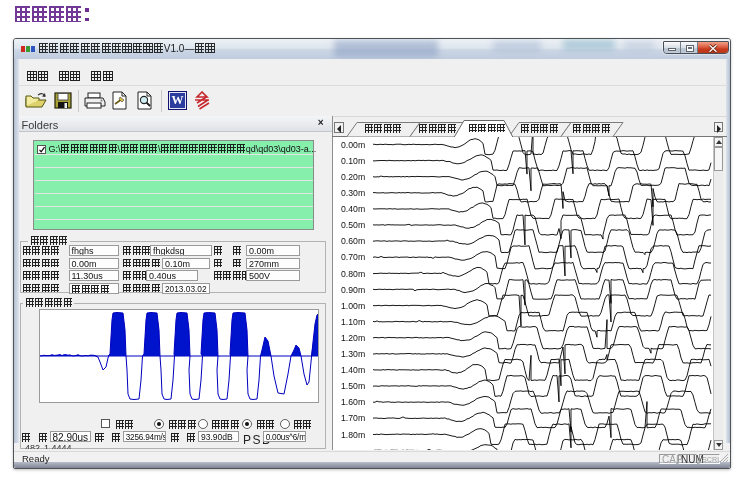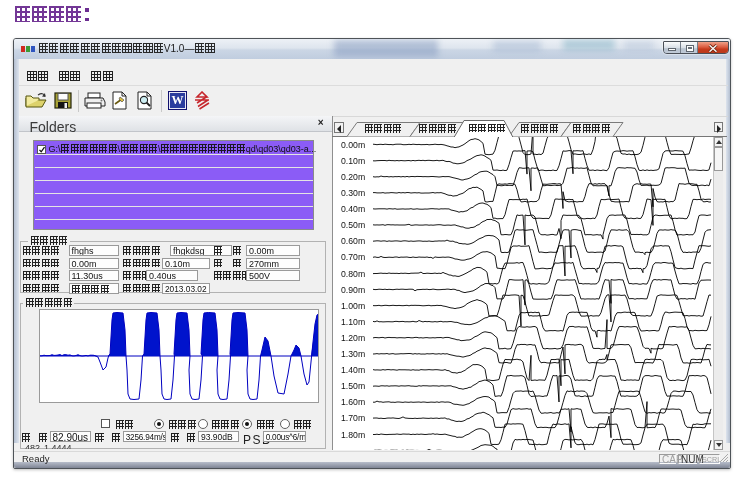--- a/index.html
+++ b/index.html
@@ -111,25 +111,25 @@
     </svg>
     <div class="abs" style="left:147px;top:51px;width:1px;height:22px;background:#c9c9c9"></div>
     <div class="abs" style="left:154px;top:52px;width:19px;height:19px;background:#2a3c9e;border:1.5px solid #10106e;box-shadow:inset 0 0 0 1px #e8e8f4;color:#fff;text-align:center;font:bold 12px/16px 'Liberation Serif',serif">W</div>
     <svg class="abs" style="left:179px;top:52px" width="18" height="19">
       <path d="M9 1 L4 6 L14 6 Z" fill="none" stroke="#c6262c" stroke-width="1.6"></path>
       <path d="M2 9 L16 9 M4 12 L14 5.5 M5 15.5 L15 9 M6.5 18 L16 12" stroke="#c6262c" stroke-width="1.5" fill="none"></path>
     </svg>
  <div class="abs" style="left:4.5px;top:76.5px;width:709px;height:1px;background:#d8d8d8"></div>
 
  <div class="abs" style="left:4.5px;top:77px;width:313px;height:16px;background:linear-gradient(#f4f5f7,#dfe2e6);border-bottom:1px solid #c2c5ca">
-   <span style="position:absolute;left:11px;top:3px;font-size:14px;color:#3a3a3a">Folders</span>
+   <span style="position:absolute;left:3px;top:3px;font-size:11px;color:#3a3a3a">Folders</span>
    <span style="position:absolute;right:8px;top:1px;font-size:10px;color:#222;font-weight:bold">×</span>
  </div>
 
- <div class="abs" style="left:18.5px;top:101px;width:281.5px;height:90px;background:#8b5cf6;border:1px solid #8a8a8a">
+ <div class="abs" style="left:18.5px;top:101px;width:281.5px;height:90px;background:#86efac;border:1px solid #8a8a8a">
   <div class="rline" style="top:13px"></div>
       <div class="rline" style="top:26px"></div>
   <div class="rline" style="top:39px"></div>
       <div class="rline" style="top:52px"></div>
   <div class="rline" style="top:65px"></div>
       <div class="rline" style="top:78px"></div>
   <div class="cb" style="left:3.5px;top:3.5px">
         <svg style="position:absolute;left:0;top:0" width="8" height="8">
           <path d="M1.5 3.8 L3.2 5.8 L6.5 1.2" stroke="#111" stroke-width="1.3" fill="none"></path>
         </svg>
@@ -144,21 +144,21 @@
 <div class="lbl" style="left:8px;top:232px"><i class="z"></i><i class="z"></i><i class="z"></i><i class="z"></i></div>
 <div class="lbl" style="left:8px;top:244.5px"><i class="z"></i><i class="z"></i><i class="z"></i><i class="z"></i></div>
 <div class="field" style="left:54.5px;top:206px;width:50px">fhghs</div>
 <div class="field" style="left:54.5px;top:218.5px;width:50px">0.00m</div>
 <div class="field" style="left:54.5px;top:231px;width:50px">11.30us</div>
 <div class="field" style="left:54.5px;top:243.5px;width:50px"><i class="z"></i><i class="z"></i><i class="z"></i><i class="z"></i></div>
 <div class="lbl" style="left:108.5px;top:207px"><i class="z"></i><i class="z"></i><i class="z"></i><i class="z"></i></div>
 <div class="lbl" style="left:108.5px;top:219.5px"><i class="z"></i><i class="z"></i><i class="z"></i><i class="z"></i></div>
 <div class="lbl" style="left:108.5px;top:232px"><i class="z"></i><i class="z"></i><i class="z"></i><i class="z"></i></div>
 <div class="lbl" style="left:108.5px;top:244.5px"><i class="z"></i><i class="z"></i><i class="z"></i><i class="z"></i></div>
-<div class="field" style="left:156px;top:206px;width:62px">fhgkdsg</div>
+<div class="field" style="left:136px;top:206px;width:62px">fhgkdsg</div>
 <div class="field" style="left:148px;top:218.5px;width:48px">0.10m</div>
 <div class="field" style="left:132px;top:231px;width:52px">0.40us</div>
 <div class="field" style="left:148px;top:243.5px;width:48px"><span style="font-size:8.3px">2013.03.02</span></div>
 <div class="lbl" style="left:199px;top:207px"><i class="z"></i><span style="display:inline-block;width:10px"></span><i class="z"></i></div>
 <div class="lbl" style="left:199px;top:219.5px"><i class="z"></i><span style="display:inline-block;width:10px"></span><i class="z"></i></div>
 <div class="lbl" style="left:199px;top:232px"><i class="z"></i><i class="z"></i><i class="z"></i><i class="z"></i></div>
 <div class="field" style="left:232px;top:206px;width:54px">0.00m</div>
 <div class="field" style="left:232px;top:218.5px;width:54px">270mm</div>
 <div class="field" style="left:232px;top:231px;width:54px">500V</div>
  <fieldset style="left:6px;top:259px;width:306px;height:151px">

